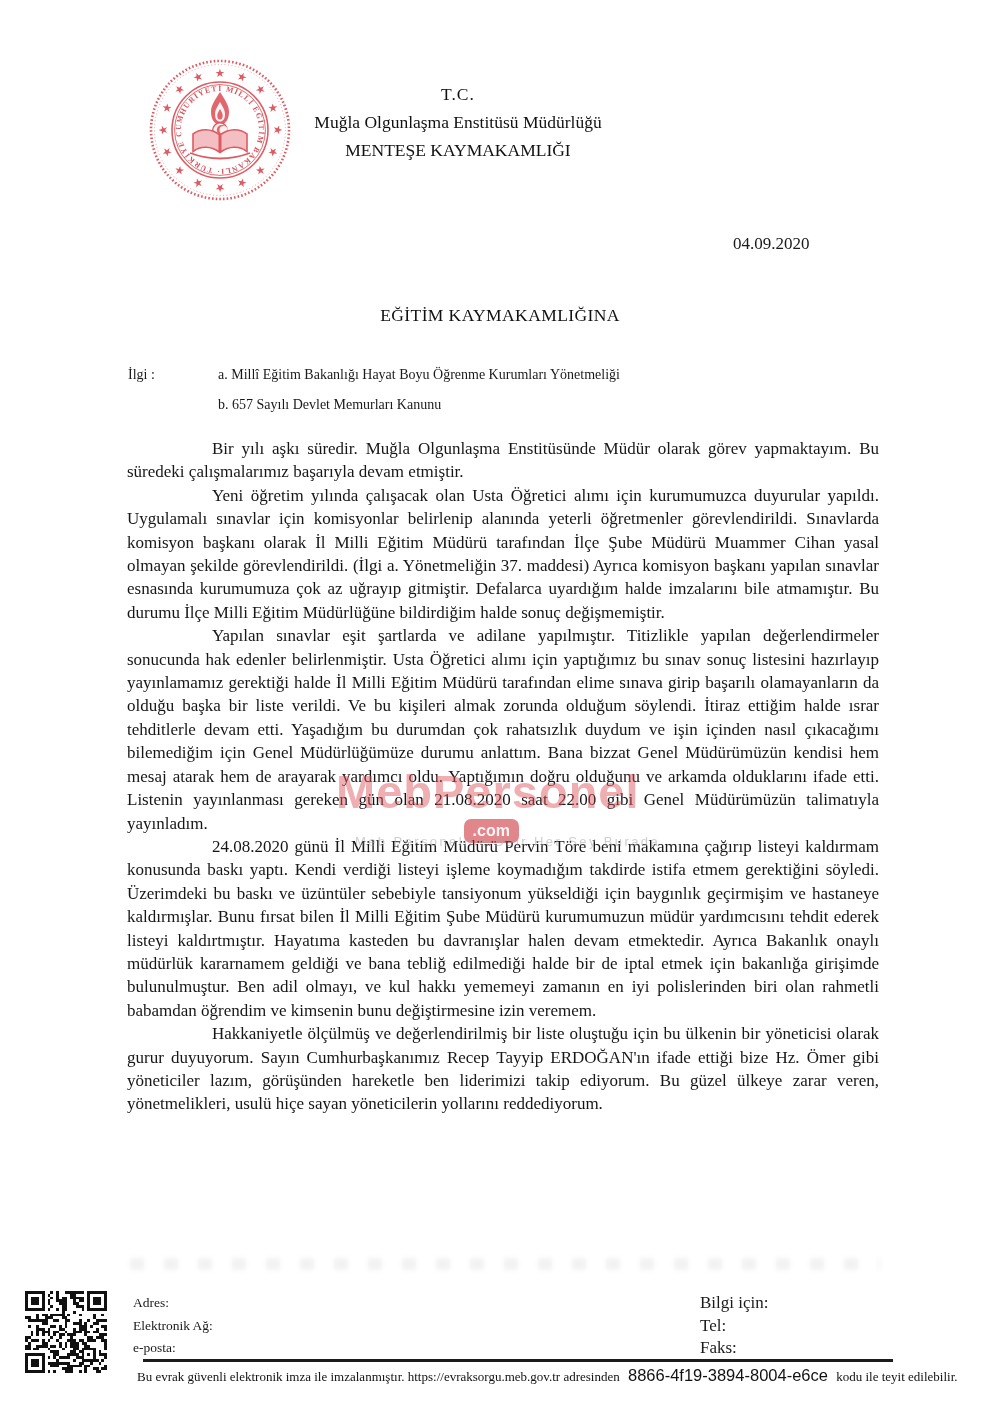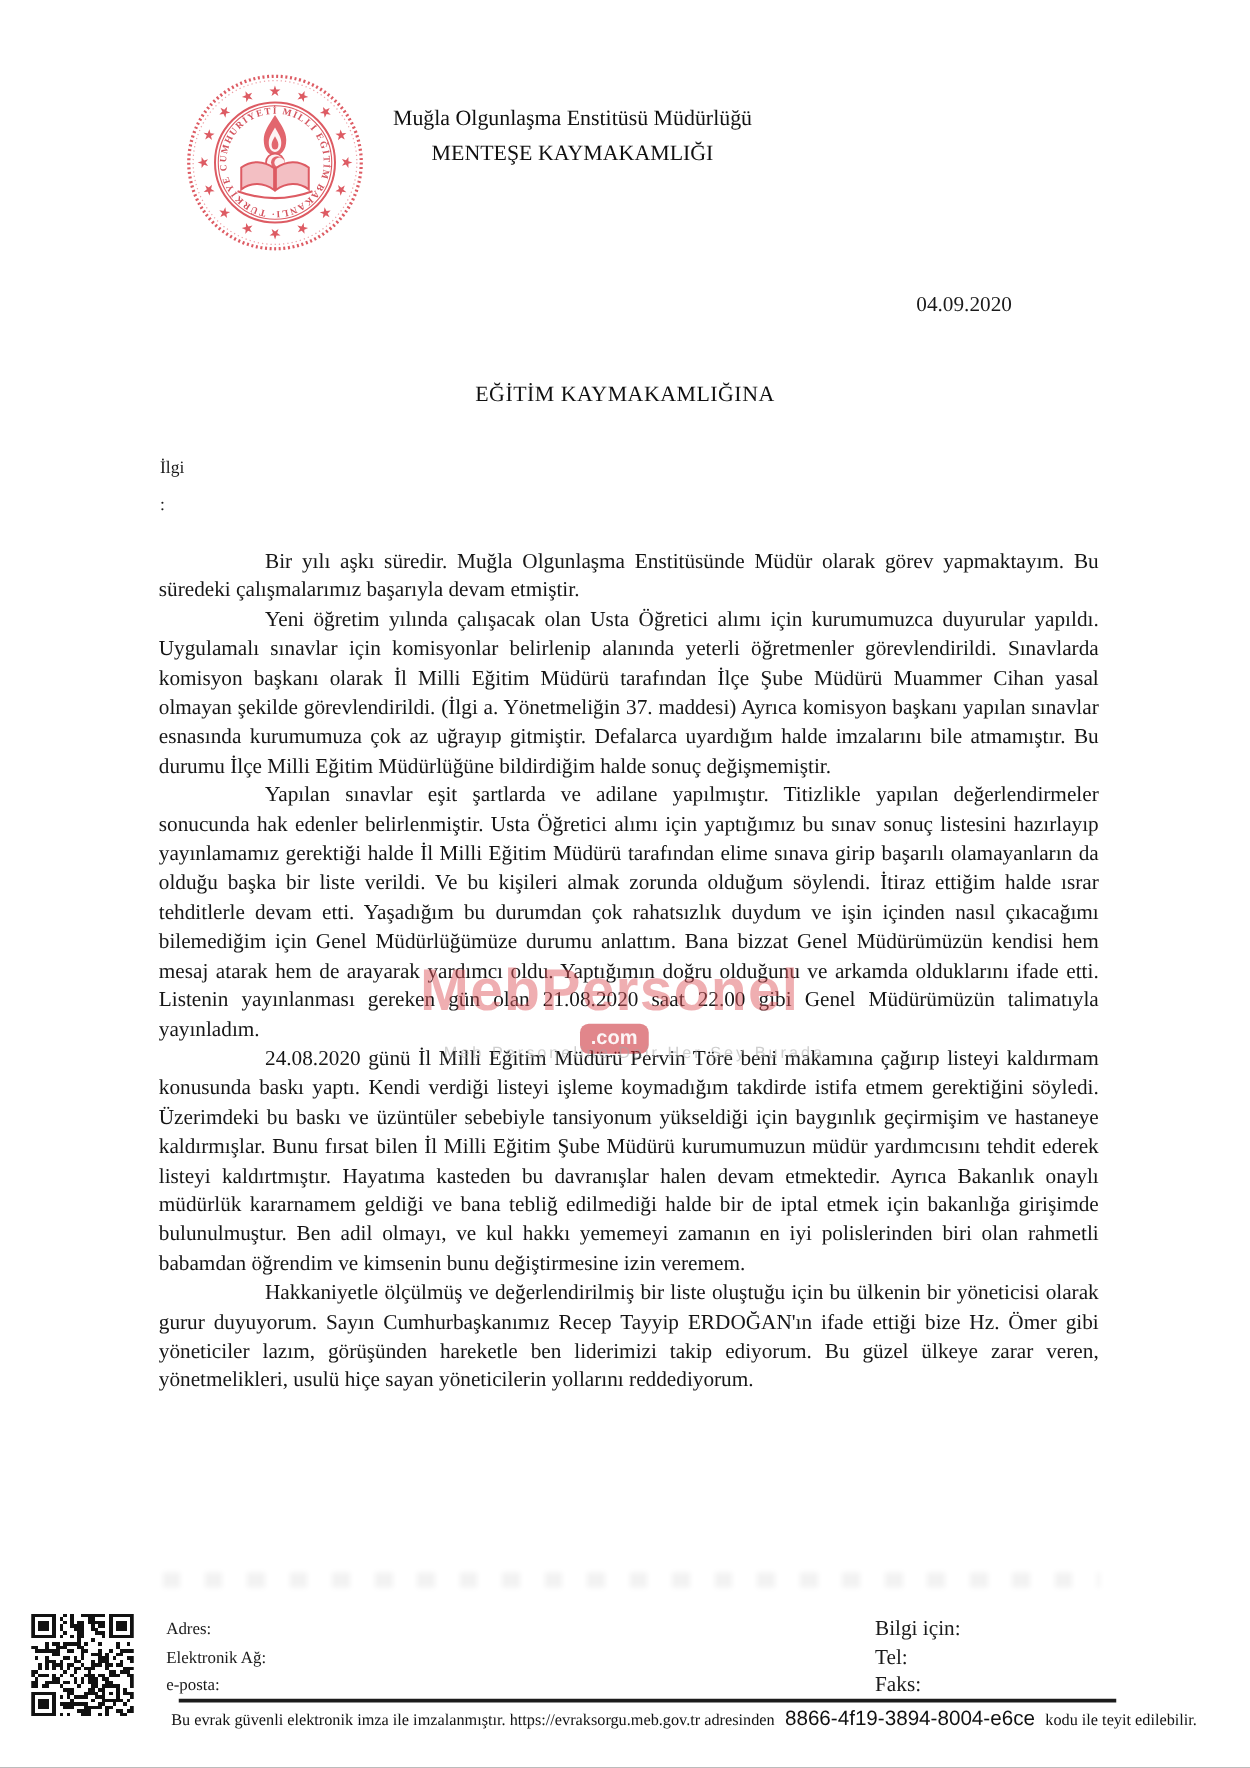--- a/index.html
+++ b/index.html
@@ -104,30 +104,35 @@
 
     <g>
       <path d="M45,76 C53,70 63,70.5 71.3,76.5 L71.3,94 C63,88 53,87.5 45,93.5 Z" fill="#f3bfc3" stroke="#dd5b63" stroke-width="1.6"></path>
       <path d="M99,76 C91,70 81,70.5 72.7,76.5 L72.7,94 C81,88 91,87.5 99,93.5 Z" fill="#f3bfc3" stroke="#dd5b63" stroke-width="1.6"></path>
       <path d="M42,95 Q72,106 102,95" fill="none" stroke="#dd5b63" stroke-width="1.8"></path>
       <line x1="72" y1="76" x2="72" y2="94" stroke="#dd5b63" stroke-width="1.4"></line>
     </g>
   </svg>
 
   <div class="letterhead">
+    <div class="tc">T.C.</div>
     <div>Muğla Olgunlaşma Enstitüsü Müdürlüğü</div>
     <div>MENTEŞE KAYMAKAMLIĞI</div>
   </div>
 
   <div class="doc-date">04.09.2020</div>
 
   <div class="addressee">EĞİTİM KAYMAKAMLIĞINA</div>
 
   <div class="refs">
     <span class="lbl">İlgi :</span>
+    <div class="items">
+      <div>a. Millî Eğitim Bakanlığı Hayat Boyu Öğrenme Kurumları Yönetmeliği</div>
+      <div>b.  657 Sayılı Devlet Memurları Kanunu</div>
+    </div>
   </div>
 
   <div class="body-text">
     <p>Bir yılı aşkı süredir. Muğla Olgunlaşma Enstitüsünde Müdür olarak görev yapmaktayım. Bu süredeki çalışmalarımız başarıyla devam etmiştir.</p>
     <p>Yeni öğretim yılında çalışacak olan Usta Öğretici alımı için kurumumuzca duyurular yapıldı. Uygulamalı sınavlar için komisyonlar belirlenip alanında yeterli öğretmenler görevlendirildi. Sınavlarda komisyon başkanı olarak İl Milli Eğitim Müdürü tarafından İlçe Şube Müdürü Muammer Cihan yasal olmayan şekilde görevlendirildi. (İlgi a. Yönetmeliğin 37. maddesi) Ayrıca komisyon başkanı yapılan sınavlar esnasında kurumumuza çok az uğrayıp gitmiştir. Defalarca uyardığım halde imzalarını bile atmamıştır. Bu durumu İlçe Milli Eğitim Müdürlüğüne bildirdiğim halde sonuç değişmemiştir.</p>
     <p>Yapılan sınavlar eşit şartlarda ve adilane yapılmıştır. Titizlikle yapılan değerlendirmeler sonucunda hak edenler belirlenmiştir. Usta Öğretici alımı için yaptığımız bu sınav sonuç listesini hazırlayıp yayınlamamız gerektiği halde İl Milli Eğitim Müdürü tarafından elime sınava girip başarılı olamayanların da olduğu başka bir liste verildi. Ve bu kişileri almak zorunda olduğum söylendi. İtiraz ettiğim halde ısrar tehditlerle devam etti. Yaşadığım bu durumdan çok rahatsızlık duydum ve işin içinden nasıl çıkacağımı bilemediğim için Genel Müdürlüğümüze durumu anlattım. Bana bizzat Genel Müdürümüzün kendisi hem mesaj atarak hem de arayarak yardımcı oldu. Yaptığımın doğru olduğunu ve arkamda olduklarını ifade etti. Listenin yayınlanması gereken gün olan 21.08.2020 saat 22.00 gibi Genel Müdürümüzün talimatıyla yayınladım.</p>
     <p>24.08.2020 günü İl Milli Eğitim Müdürü Pervin Töre beni makamına çağırıp listeyi kaldırmam konusunda baskı yaptı. Kendi verdiği listeyi işleme koymadığım takdirde istifa etmem gerektiğini söyledi. Üzerimdeki bu baskı ve üzüntüler sebebiyle tansiyonum yükseldiği için baygınlık geçirmişim ve hastaneye kaldırmışlar. Bunu fırsat bilen İl Milli Eğitim Şube Müdürü kurumumuzun müdür yardımcısını tehdit ederek listeyi kaldırtmıştır. Hayatıma kasteden bu davranışlar halen devam etmektedir. Ayrıca Bakanlık onaylı müdürlük kararnamem geldiği ve bana tebliğ edilmediği halde bir de iptal etmek için bakanlığa girişimde bulunulmuştur. Ben adil olmayı, ve kul hakkı yememeyi zamanın en iyi polislerinden biri olan rahmetli babamdan öğrendim ve kimsenin bunu değiştirmesine izin veremem.</p>
     <p>Hakkaniyetle ölçülmüş ve değerlendirilmiş bir liste oluştuğu için bu ülkenin bir yöneticisi olarak gurur duyuyorum. Sayın Cumhurbaşkanımız Recep Tayyip ERDOĞAN'ın ifade ettiği bize Hz. Ömer gibi yöneticiler lazım, görüşünden hareketle ben liderimizi takip ediyorum. Bu güzel ülkeye zarar veren, yönetmelikleri, usulü hiçe sayan yöneticilerin yollarını  reddediyorum.</p>
   </div>
 

